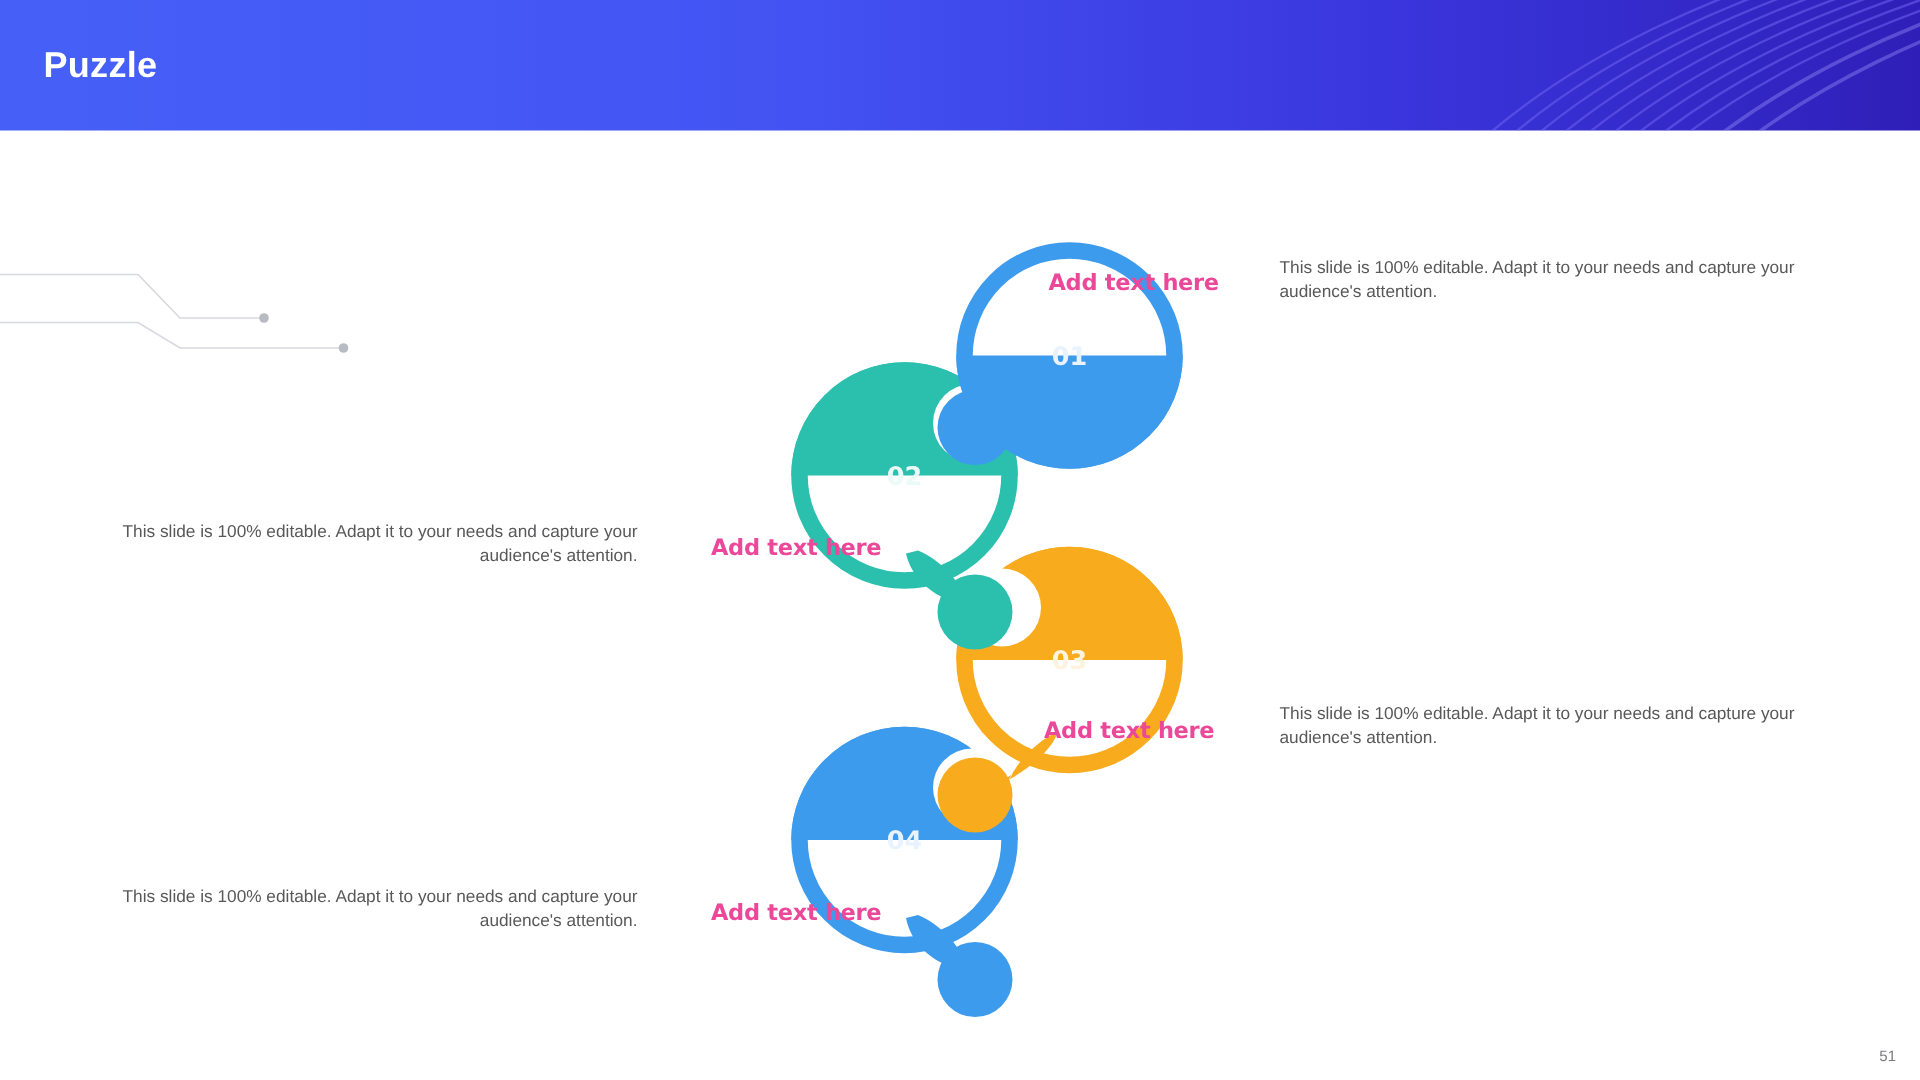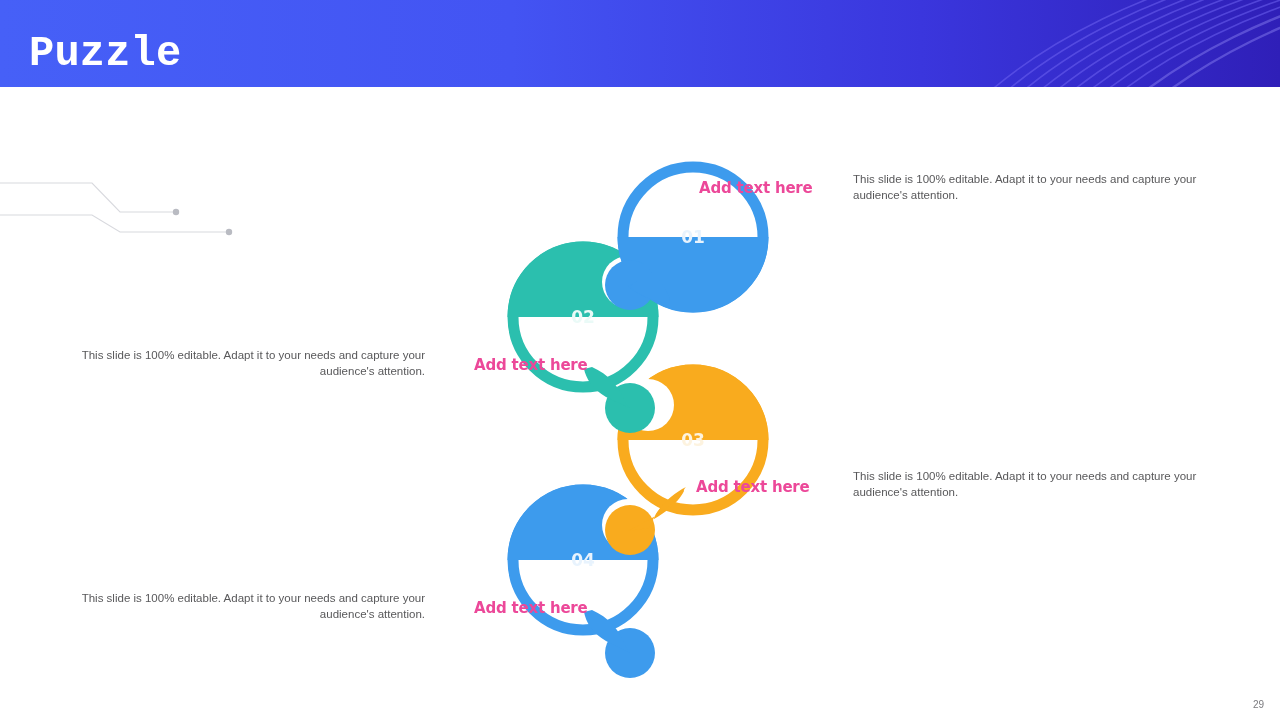--- a/index.html
+++ b/index.html
@@ -30,40 +30,40 @@
     right: 0;
     top: 0;
     width: 300px;
     height: 87px;
     pointer-events: none;
   }
   .page-title {
     position: absolute;
     left: 29px;
     top: 30px;
-    font-size: 42px;
+    font-size: 24px;
     font-weight: bold;
     color: #ffffff;
     letter-spacing: 0.2px;
-    font-family: Liberation Mono, monospace;
+    font-family: Liberation Sans, sans-serif;
   }
 
   
   .circuit-deco {
     position: absolute;
     left: 0;
     top: 170px;
     width: 240px;
     height: 70px;
   }
 
   
   .puzzle-stage {
     position: absolute;
-    left: 480px;
+    left: 500px;
     top: 125px;
     width: 320px;
     height: 560px;
   }
 
   
   .body-text {
     position: absolute;
     font-size: 11.5px;
     line-height: 15.5px;
@@ -202,13 +202,13 @@
 <div class="piece-label" style="left:699px; top:179px;">Add text here</div>
 <div class="piece-label" style="left:474px; top:356px;">Add text here</div>
 <div class="piece-label" style="left:696px; top:478px;">Add text here</div>
 <div class="piece-label" style="left:474px; top:599px;">Add text here</div>
 
 <div class="body-text right" style="top:172px;">This slide is 100% editable. Adapt it to your needs and capture your audience's attention.</div>
 <div class="body-text left" style="top:348px;">This slide is 100% editable. Adapt it to your needs and capture your audience's attention.</div>
 <div class="body-text right" style="top:469px;">This slide is 100% editable. Adapt it to your needs and capture your audience's attention.</div>
 <div class="body-text left" style="top:591px;">This slide is 100% editable. Adapt it to your needs and capture your audience's attention.</div>
 
-<div class="page-number">29</div>
+<div class="page-number">51</div>
 
 </body></html>

